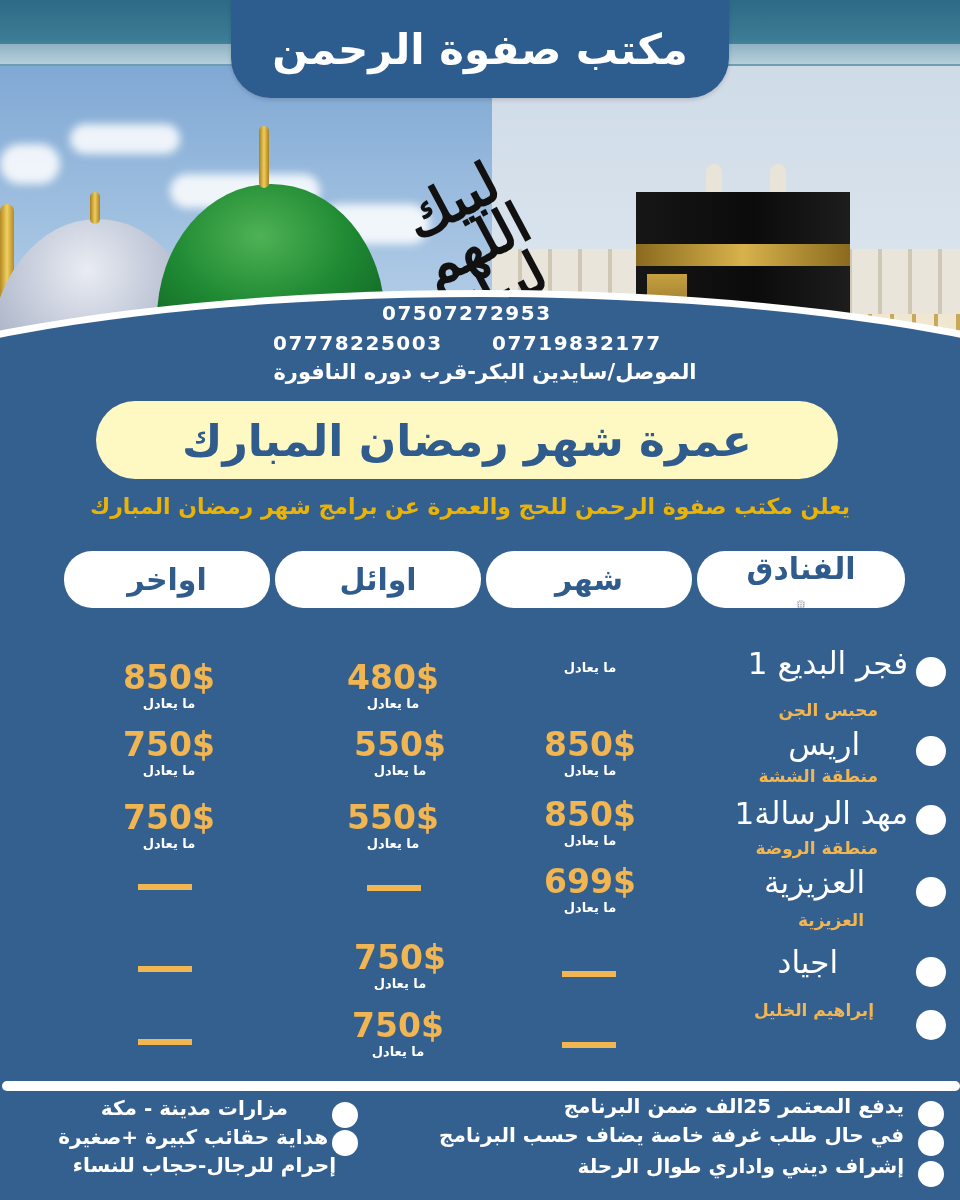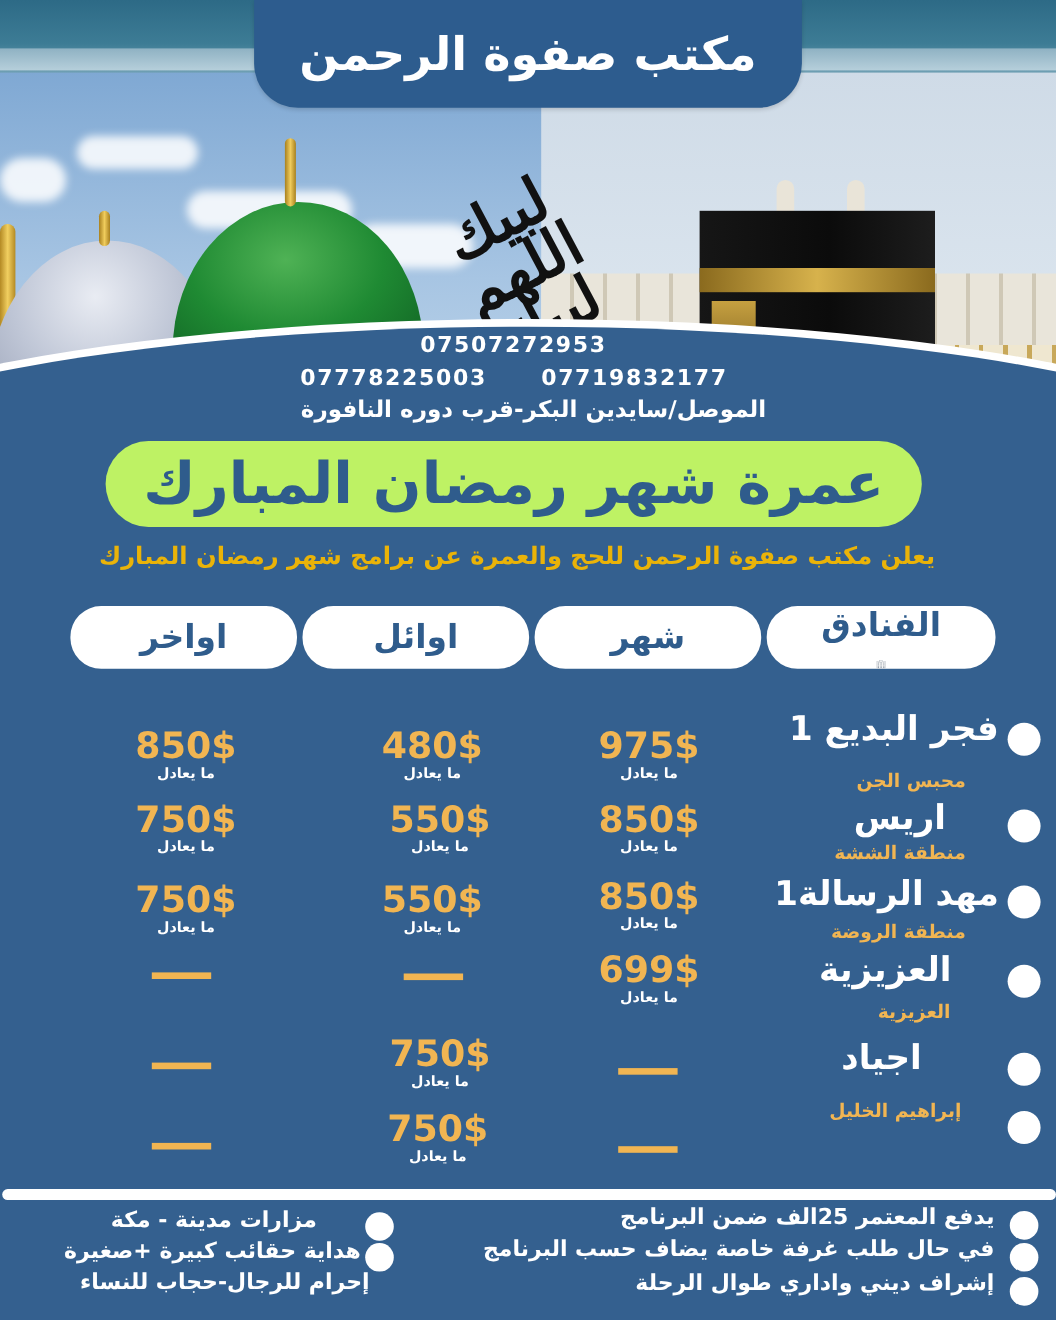--- a/index.html
+++ b/index.html
@@ -115,38 +115,38 @@
     position: absolute; left: -250px; top: 297px; width: 1460px; height: 1200px;
     background: #34608f; border-radius: 50% 50% 0 0 / 165px 165px 0 0;
   }
 
   .contacts { position: absolute; left: 0; top: 296px; width: 960px; text-align: center; color: #fff; }
   .phone { font-family: "DejaVu Sans", sans-serif; font-weight: bold; font-size: 20px; letter-spacing: 1.5px; position: absolute; }
   .address { position: absolute; left: 0; width: 960px; top: 64px; font-size: 21px; font-weight: bold; padding-left: 10px; }
 
   .subtitle-pill {
     position: absolute; left: 96px; top: 401px; width: 742px; height: 78px;
-    background: #bef264; border-radius: 39px;
+    background: #fef9c3; border-radius: 39px;
     display: flex; align-items: center; justify-content: center;
-    color: #2f5c8c; font-size: 52px; font-weight: bold;
+    color: #2f5c8c; font-size: 44px; font-weight: bold;
   }
   .intro {
     position: absolute; left: 0; top: 494px; width: 960px; text-align: center;
     color: #eab308; font-size: 22px; font-weight: bold; padding-right: 20px;
   }
 
   .col-header {
     position: absolute; top: 551px; height: 57px; background: #fff; border-radius: 28px;
     display: flex; align-items: center; justify-content: center; gap: 14px;
     color: #2f5c8c; font-size: 30px; font-weight: bold;
   }
   .hotel-icon { width: 46px; height: 42px; display: inline-block; }
 
   .row-name {
-    position: absolute; right: 52px; color: #fff; font-size: 31px; font-weight: bold; text-align: right;
+    position: absolute; right: 52px; color: #fff; font-size: 31px; font-weight: normal; text-align: right;
     white-space: nowrap;
   }
   .row-area {
     position: absolute; right: 82px; color: #f1b552; font-size: 17px; font-weight: bold; white-space: nowrap;
   }
   .bullet { position: absolute; right: 14px; width: 30px; height: 30px; border-radius: 50%; background: #fff; }
 
   .price { position: absolute; width: 130px; text-align: center; }
   .price-val {
     display: block; color: #f1b552; font-family: "DejaVu Sans", sans-serif; font-weight: bold;
@@ -228,21 +228,20 @@
     </svg>
   </div>
   <div class="col-header" style="left:486px;width:206px;">شهر</div>
   <div class="col-header" style="left:64px;width:206px;">اواخر</div>
   <div class="col-header" style="left:275px;width:206px;">اوائل</div>
 
   <div class="bullet" style="top:657px;"></div>
   <div class="row-name" style="top:645px;">فجر البديع 1</div>
   <div class="row-area" style="top:700px;">محبس الجن</div>
   <div class="price" style="left:525px;top:660px;">
-    <span class="price-val">975$</span>
       <span class="price-note">ما يعادل</span>
     </div>
   <div class="price" style="left:328px;top:660px;">
     <span class="price-val">480$</span>
       <span class="price-note">ما يعادل</span>
     </div>
   <div class="price" style="left:104px;top:660px;">
     <span class="price-val">850$</span>
       <span class="price-note">ما يعادل</span>
     </div>

